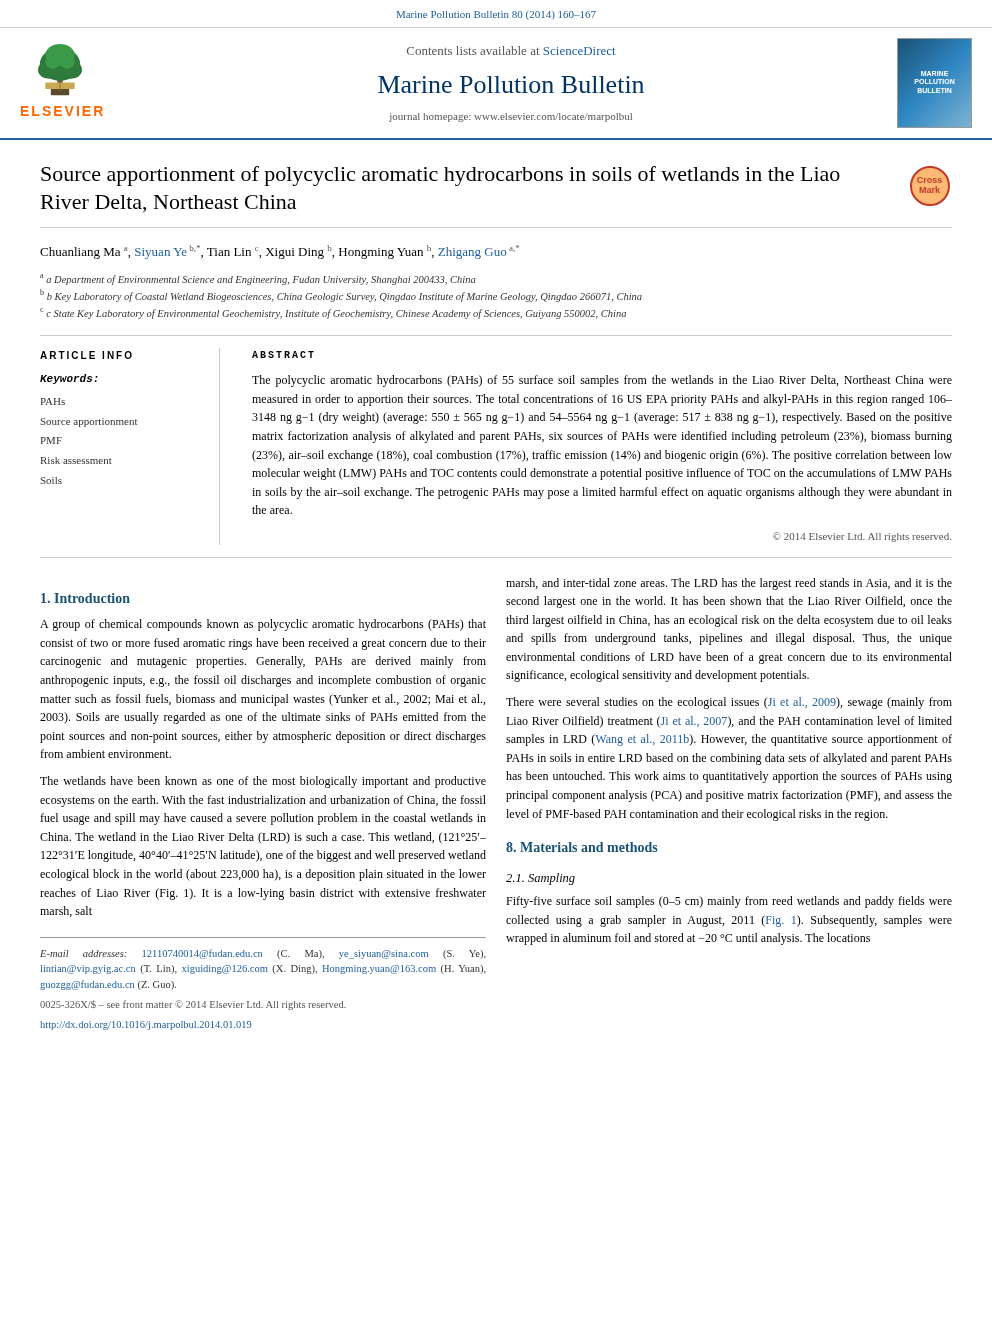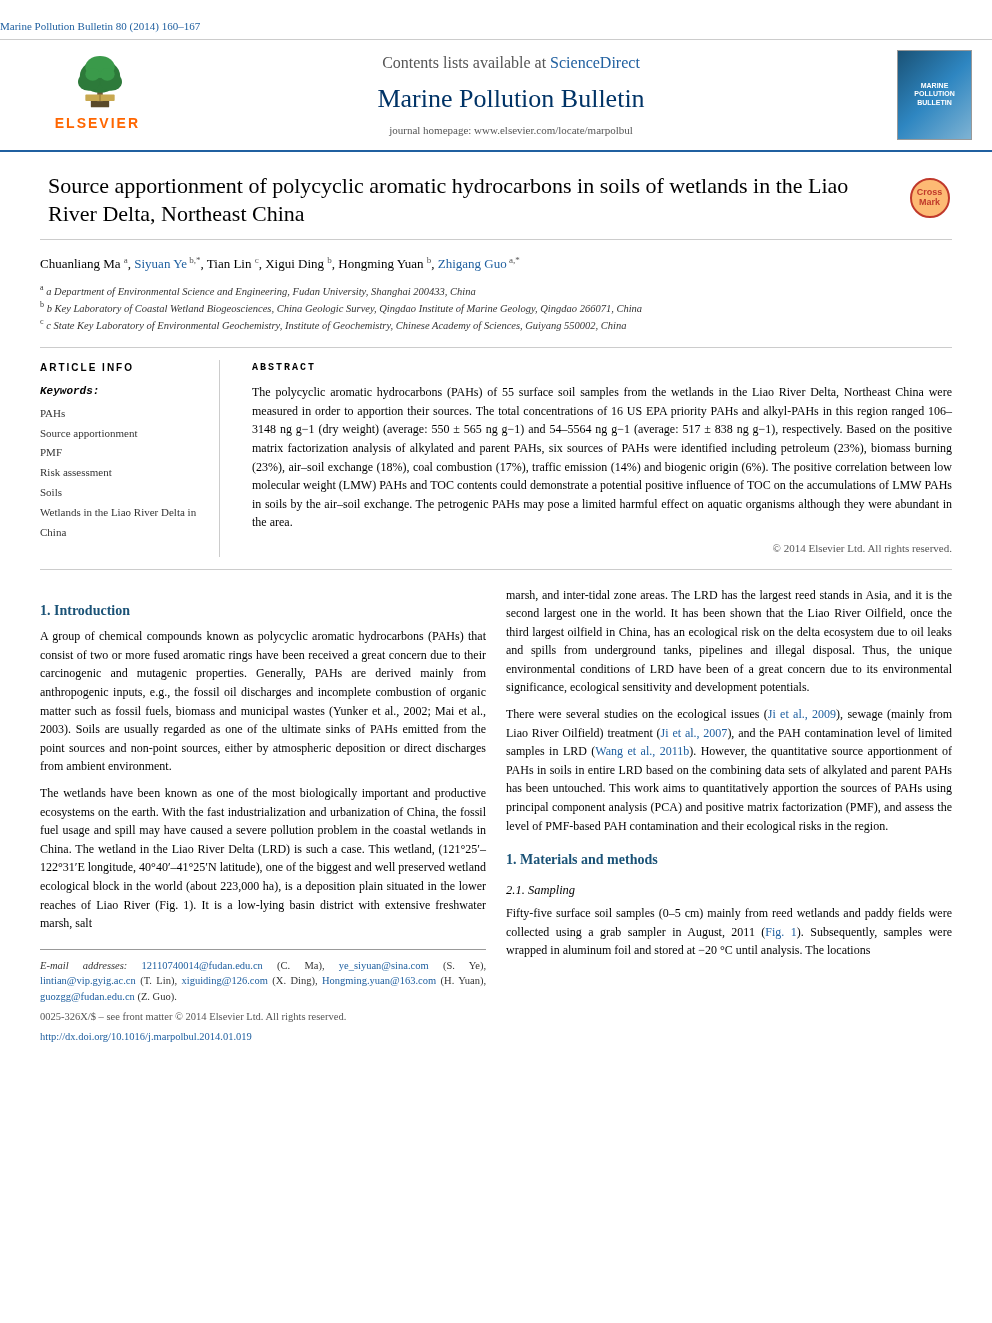--- a/index.html
+++ b/index.html
@@ -8,43 +8,44 @@
       background: #fff;
       color: #000;
       width: 992px;
       min-height: 1323px;
       font-size: 13px;
       line-height: 1.5;
     }
 
     
     .journal-top-bar {
+      text-align: center;
       font-size: 11px;
       color: #2060a0;
-      padding: 18px 0 4px 0;
+      padding: 6px 0 4px 0;
       border-bottom: 1px solid #ccc;
     }
 
     .journal-header {
       display: flex;
       align-items: center;
       padding: 10px 20px;
       border-bottom: 2px solid #2060a0;
       position: relative;
     }
 
     .journal-header-left {
       width: 120px;
       flex-shrink: 0;
     }
 
     .elsevier-logo {
       display: flex;
       flex-direction: column;
-      align-items: flex-end;
+      align-items: flex-start;
       gap: 2px;
     }
 
     .elsevier-tree {
       width: 80px;
       height: 55px;
     }
 
     .elsevier-text {
       font-size: 14px;
@@ -53,21 +54,21 @@
       letter-spacing: 2px;
       font-family: Arial, sans-serif;
     }
 
     .journal-header-center {
       flex: 1;
       text-align: center;
     }
 
     .sciencedirect-line {
-      font-size: 16px;
+      font-size: 13px;
       color: #555;
       margin-bottom: 4px;
     }
 
     .sciencedirect-link {
       color: #2060a0;
       text-decoration: none;
     }
 
     .journal-title-main {
@@ -120,21 +121,20 @@
     .article-title-section {
       display: flex;
       align-items: flex-start;
       margin-bottom: 14px;
       padding-bottom: 10px;
       border-bottom: 1px solid #ccc;
     }
 
     .article-title-text {
       flex: 1;
-      margin-left: 8px;
     }
 
     .article-title-text h1 {
       font-size: 22px;
       font-weight: normal;
       font-family: 'Times New Roman', serif;
       line-height: 1.3;
       color: #000;
     }
 
@@ -420,21 +420,20 @@
     <div class="article-info-col">
       <div class="col-header">ARTICLE INFO</div>
       <div class="keywords-section">
         <div class="keywords-label">Keywords:</div>
         <ul class="keywords-list">
           <li>PAHs</li>
           <li>Source apportionment</li>
           <li>PMF</li>
           <li>Risk assessment</li>
           <li>Soils</li>
-          <li>Wetlands in the Liao River Delta in China</li>
         </ul>
       </div>
     </div>
 
     <div class="abstract-col">
       <div class="col-header">ABSTRACT</div>
       <div class="abstract-text">The polycyclic aromatic hydrocarbons (PAHs) of 55 surface soil samples from the wetlands in the Liao River Delta, Northeast China were measured in order to apportion their sources. The total concentrations of 16 US EPA priority PAHs and alkyl-PAHs in this region ranged 106–3148 ng g−1 (dry weight) (average: 550 ± 565 ng g−1) and 54–5564 ng g−1 (average: 517 ± 838 ng g−1), respectively. Based on the positive matrix factorization analysis of alkylated and parent PAHs, six sources of PAHs were identified including petroleum (23%), biomass burning (23%), air–soil exchange (18%), coal combustion (17%), traffic emission (14%) and biogenic origin (6%). The positive correlation between low molecular weight (LMW) PAHs and TOC contents could demonstrate a potential positive influence of TOC on the accumulations of LMW PAHs in soils by the air–soil exchange. The petrogenic PAHs may pose a limited harmful effect on aquatic organisms although they were abundant in the area.</div>
       <div class="copyright-line">© 2014 Elsevier Ltd. All rights reserved.</div>
     </div>
   </div>
@@ -472,21 +471,21 @@
 
     <div class="body-col-right">
       <div class="body-paragraph">
         <span>marsh, and inter-tidal zone areas. The LRD has the largest reed stands in Asia, and it is the second largest one in the world. It has been shown that the Liao River Oilfield, once the third largest oilfield in China, has an ecological risk on the delta ecosystem due to oil leaks and spills from underground tanks, pipelines and illegal disposal. Thus, the unique environmental conditions of LRD have been of a great concern due to its environmental significance, ecological sensitivity and development potentials.</span>
       </div>
 
       <div class="body-paragraph">
         There were several studies on the ecological issues (<a class="inline-link" href="#">Ji et al., 2009</a>), sewage (mainly from Liao River Oilfield) treatment (<a class="inline-link" href="#">Ji et al., 2007</a>), and the PAH contamination level of limited samples in LRD (<a class="inline-link" href="#">Wang et al., 2011b</a>). However, the quantitative source apportionment of PAHs in soils in entire LRD based on the combining data sets of alkylated and parent PAHs has been untouched. This work aims to quantitatively apportion the sources of PAHs using principal component analysis (PCA) and positive matrix factorization (PMF), and assess the level of PMF-based PAH contamination and their ecological risks in the region.
       </div>
 
-      <div class="section-heading">1. Materials and methods</div>
+      <div class="section-heading">8. Materials and methods</div>
 
       <div class="subsection-heading">2.1. Sampling</div>
 
       <div class="body-paragraph">
         Fifty-five surface soil samples (0–5 cm) mainly from reed wetlands and paddy fields were collected using a grab sampler in August, 2011 (<a class="inline-link" href="#">Fig. 1</a>). Subsequently, samples were <span>wrapped</span> in aluminum foil and stored at −20 °C until analysis. The locations
       </div>
     </div>
 
   </div>
 

